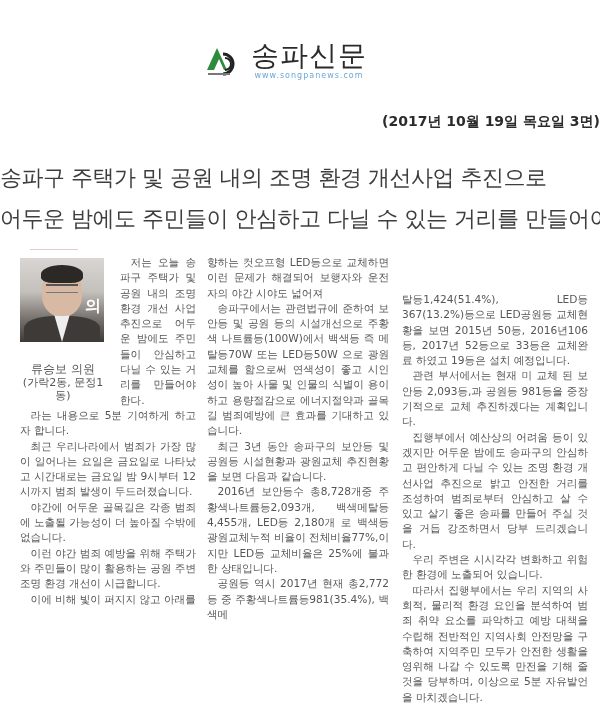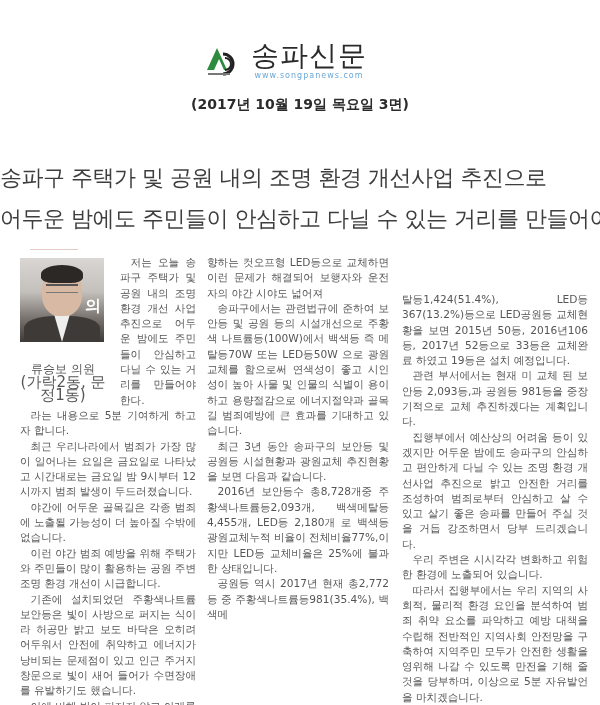--- a/index.html
+++ b/index.html
@@ -15,21 +15,21 @@
     display:flex; align-items:center;
   }
   .logo-icon { width:36px; height:34px; position:relative; margin-right:10px; }
   .logo-text-wrap { display:flex; flex-direction:column; align-items:center; }
   .logo-title {
     font-family:"DejaVu Sans", sans-serif; font-weight:normal;
     font-size:28px; letter-spacing:1px; color:#2a2a2a; line-height:30px;
   }
   .logo-url { font-size:8px; color:#6aa8d8; letter-spacing:1px; line-height:10px; }
   .dateline {
-    position:absolute; left:0; top:96px; width:600px; text-align:center;
+    position:absolute; left:0; top:113px; width:600px; text-align:right;
     font-size:14px; font-weight:bold; color:#2b2b2b;
     font-family:"DejaVu Sans", sans-serif;
   }
   .headline {
     position:absolute; left:0; width:600px; 
     font-size:22px; color:#3e3e3e; letter-spacing:-0.5px;
     font-family:"DejaVu Sans", sans-serif;
     white-space:nowrap;
   }
   .headline.h1 { top:163px; }
@@ -71,21 +71,21 @@
     background:#3d3a38; border-radius:40% 40% 0 0;
   }
   .photo .shirt {
     position:absolute; left:34px; top:56px; width:16px; height:28px;
     background:#eee; clip-path:polygon(0 0,100% 0,50% 100%);
   }
   .photo .sign {
     position:absolute; right:3px; top:40px; font-size:16px; color:#fff; font-weight:bold;
   }
   .caption-name { font-size:12px; text-align:center; color:#555; margin-top:20px; line-height:14px; }
-  .caption-district { font-size:15px; text-align:center; color:#555; line-height:13px; }
+  .caption-district { font-size:11px; text-align:center; color:#555; line-height:13px; }
 </style>
 </head>
 <body>
 
 <header>
   <div class="masthead">
     <div class="logo-icon">
       <svg width="36" height="34" viewBox="0 0 36 34">
         <polygon points="2,26 12,4 22,26" fill="#2e8b3e"></polygon>
         <polygon points="9,26 14,15 19,26" fill="#ffffff"></polygon>
@@ -120,21 +120,20 @@
         <div class="sign">의</div>
       </div>
       <div class="caption-name">류승보 의원</div>
       <div class="caption-district">(가락2동, 문정1동)</div>
     </div>
     <p>저는 오늘 송파구 주택가 및 공원 내의 조명 환경 개선 사업 추진으로 어두운 밤에도 주민들이 안심하고 다닐 수 있는 거리를 만들어야 한다.</p>
     <p>라는 내용으로 5분 기여하게 하고자 합니다.</p>
     <p>최근 우리나라에서 범죄가 가장 많이 일어나는 요일은 금요일로 나타났고 시간대로는 금요일 밤 9시부터 12시까지 범죄 발생이 두드러졌습니다.</p>
     <p>야간에 어두운 골목길은 각종 범죄에 노출될 가능성이 더 높아질 수밖에 없습니다.</p>
     <p>이런 야간 범죄 예방을 위해 주택가와 주민들이 많이 활용하는 공원 주변 조명 환경 개선이 시급합니다.</p>
-    <p>기존에 설치되었던 주황색나트륨 보안등은 빛이 사방으로 퍼지는 식이라 허공만 밝고 보도 바닥은 오히려 어두워서 안전에 취약하고 에너지가 낭비되는 문제점이 있고 인근 주거지 창문으로 빛이 새어 들어가 수면장애를 유발하기도 했습니다.</p>
     <p>이에 비해 빛이 퍼지지 않고 아래를</p>
   </div>
 
   <div class="col col2">
     <p style="text-indent:0">향하는 컷오프형 LED등으로 교체하면 이런 문제가 해결되어 보행자와 운전자의 야간 시야도 넓어져</p>
     <p>송파구에서는 관련법규에 준하여 보안등 및 공원 등의 시설개선으로 주황색 나트륨등(100W)에서 백색등 즉 메탈등70W 또는 LED등50W 으로 광원교체를 함으로써 연색성이 좋고 시인성이 높아 사물 및 인물의 식별이 용이하고 용량절감으로 에너지절약과 골목길 범죄예방에 큰 효과를 기대하고 있습니다.</p>
     <p>최근 3년 동안 송파구의 보안등 및 공원등 시설현황과 광원교체 추진현황을 보면 다음과 같습니다.</p>
     <p>2016년 보안등수 총8,728개중 주황색나트륨등2,093개, 백색메탈등4,455개, LED등 2,180개 로 백색등 광원교체누적 비율이 전체비율77%,이지만 LED등 교체비율은 25%에 불과한 상태입니다.</p>
     <p>공원등 역시 2017년 현재 총2,772등 중 주황색나트륨등981(35.4%), 백색메</p>
   </div>

